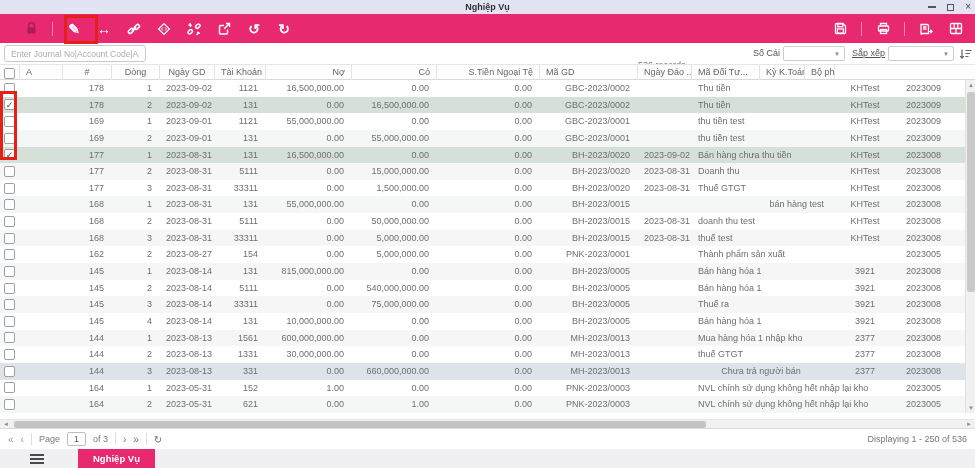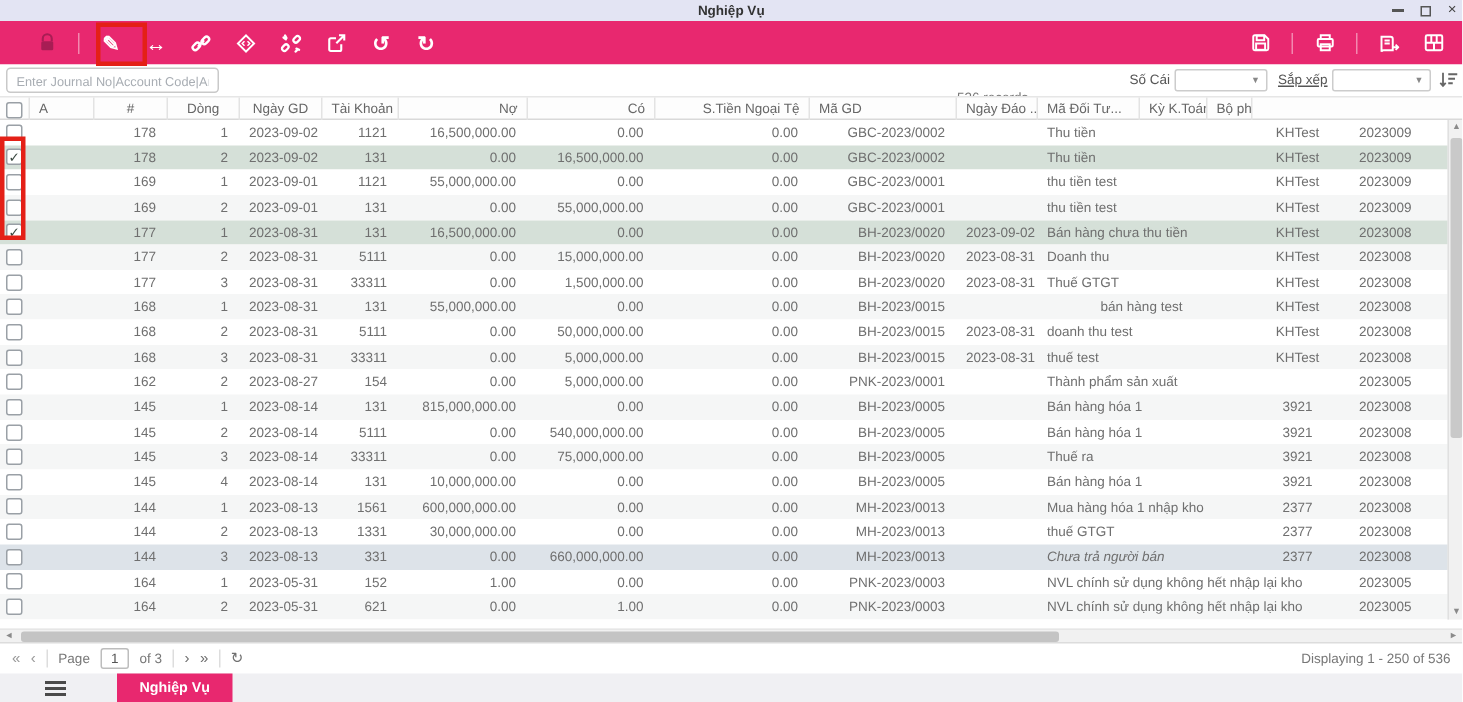--- a/index.html
+++ b/index.html
@@ -359,21 +359,21 @@
         <div class="cell" style="width: 43px; text-align: left;"></div>
         <div class="cell" style="width: 49px; text-align: right;">168</div>
         <div class="cell" style="width: 48px; text-align: right;">1</div>
         <div class="cell" style="width: 55px; text-align: right;">2023-08-31</div>
         <div class="cell" style="width: 51px; text-align: right;">131</div>
         <div class="cell" style="width: 86px; text-align: right;">55,000,000.00</div>
         <div class="cell" style="width: 85px; text-align: right;">0.00</div>
         <div class="cell" style="width: 103px; text-align: right;">0.00</div>
         <div class="cell" style="width: 98px; text-align: right;">BH-2023/0015</div>
         <div class="cell" style="width: 54px; text-align: right;"></div>
-        <div class="cell desc" style="width: 140px; text-align: center;">bán hàng test</div>
+        <div class="cell desc" style="width: 140px; text-align: right;">bán hàng test</div>
         <div class="cell" style="width: 68px; text-align: center;">KHTest</div>
         <div class="cell" style="width: 45px; text-align: center;">2023008</div>
         <div class="cell" style="width: 30px; text-align: left;"></div>
       </div>
       <div class="grow">
         <div class="cell cbwrap" style="width: 20px; text-align: left;">
           <span class="checkbox"></span>
         </div>
         <div class="cell" style="width: 43px; text-align: left;"></div>
         <div class="cell" style="width: 49px; text-align: right;">168</div>
@@ -549,21 +549,21 @@
         <div class="cell" style="width: 43px; text-align: left;"></div>
         <div class="cell" style="width: 49px; text-align: right;">144</div>
         <div class="cell" style="width: 48px; text-align: right;">3</div>
         <div class="cell" style="width: 55px; text-align: right;">2023-08-13</div>
         <div class="cell" style="width: 51px; text-align: right;">331</div>
         <div class="cell" style="width: 86px; text-align: right;">0.00</div>
         <div class="cell" style="width: 85px; text-align: right;">660,000,000.00</div>
         <div class="cell" style="width: 103px; text-align: right;">0.00</div>
         <div class="cell" style="width: 98px; text-align: right;">MH-2023/0013</div>
         <div class="cell" style="width: 54px; text-align: right;"></div>
-        <div class="cell desc" style="width: 140px; text-align: left; font-style: italic;">Chưa trả người bán</div>
+        <div class="cell desc" style="width: 140px; text-align: center;">Chưa trả người bán</div>
         <div class="cell" style="width: 68px; text-align: center;">2377</div>
         <div class="cell" style="width: 45px; text-align: center;">2023008</div>
         <div class="cell" style="width: 30px; text-align: left;"></div>
       </div>
       <div class="grow">
         <div class="cell cbwrap" style="width: 20px; text-align: left;">
           <span class="checkbox"></span>
         </div>
         <div class="cell" style="width: 43px; text-align: left;"></div>
         <div class="cell" style="width: 49px; text-align: right;">164</div>

